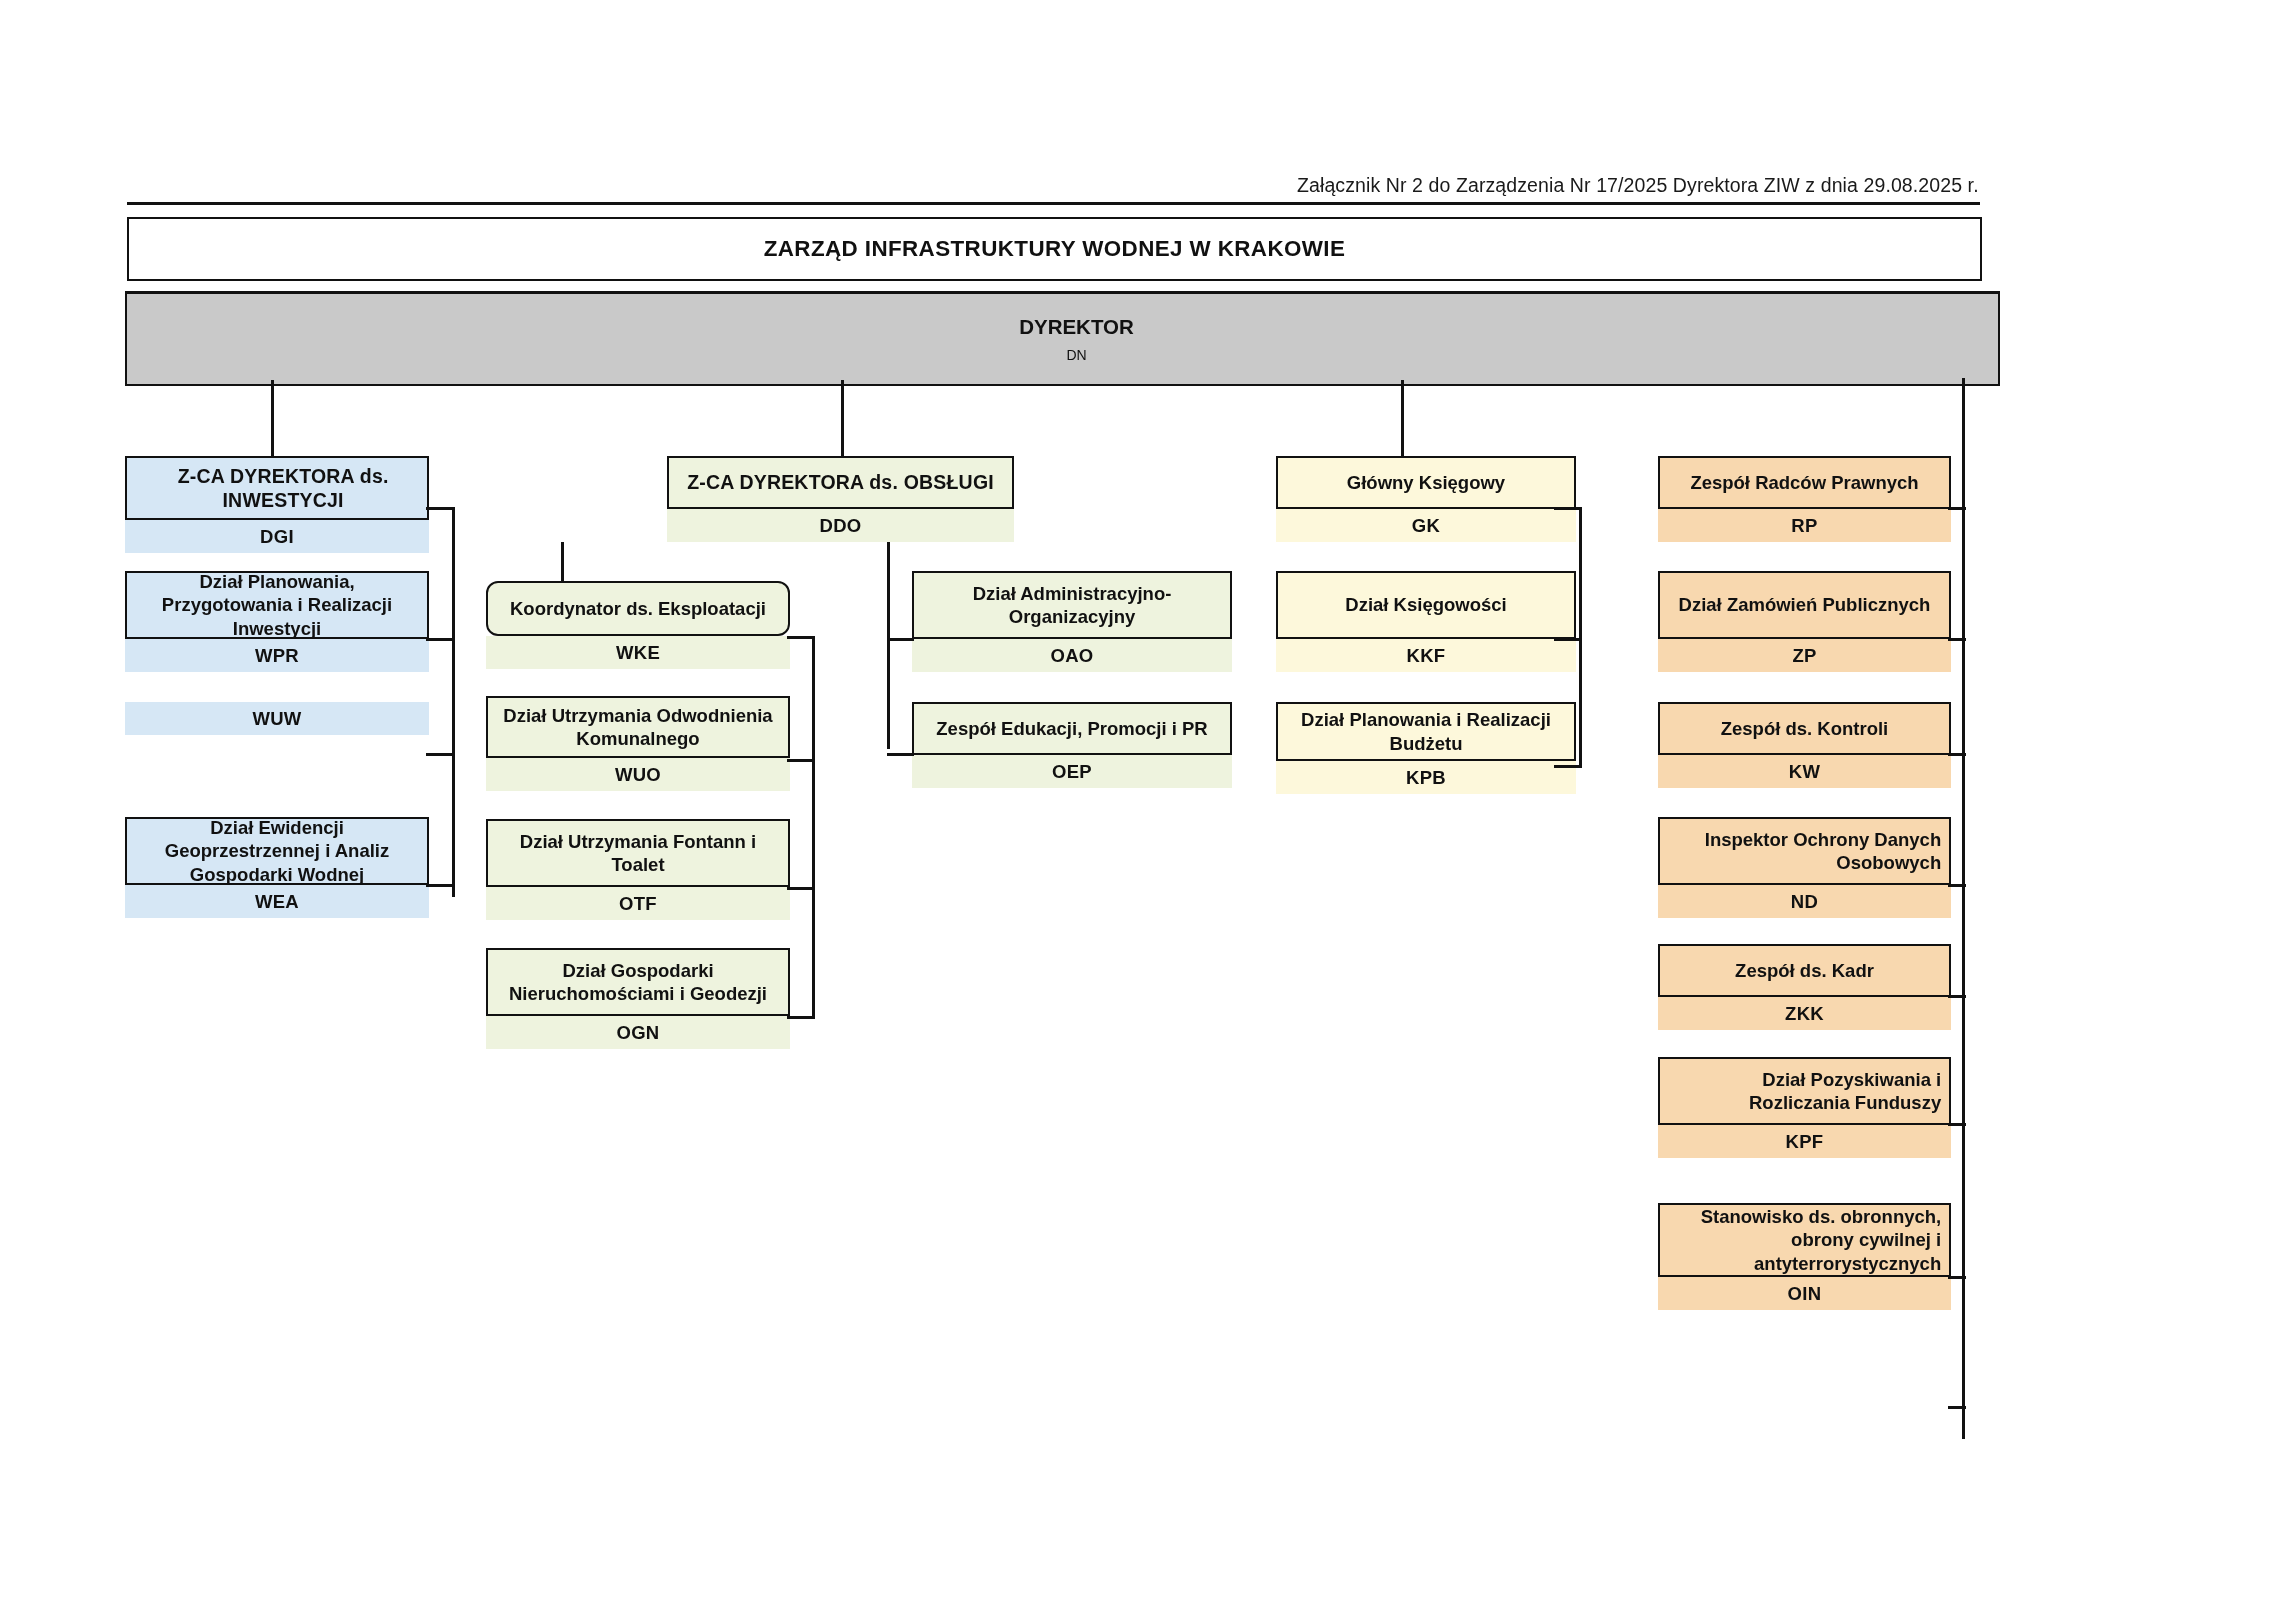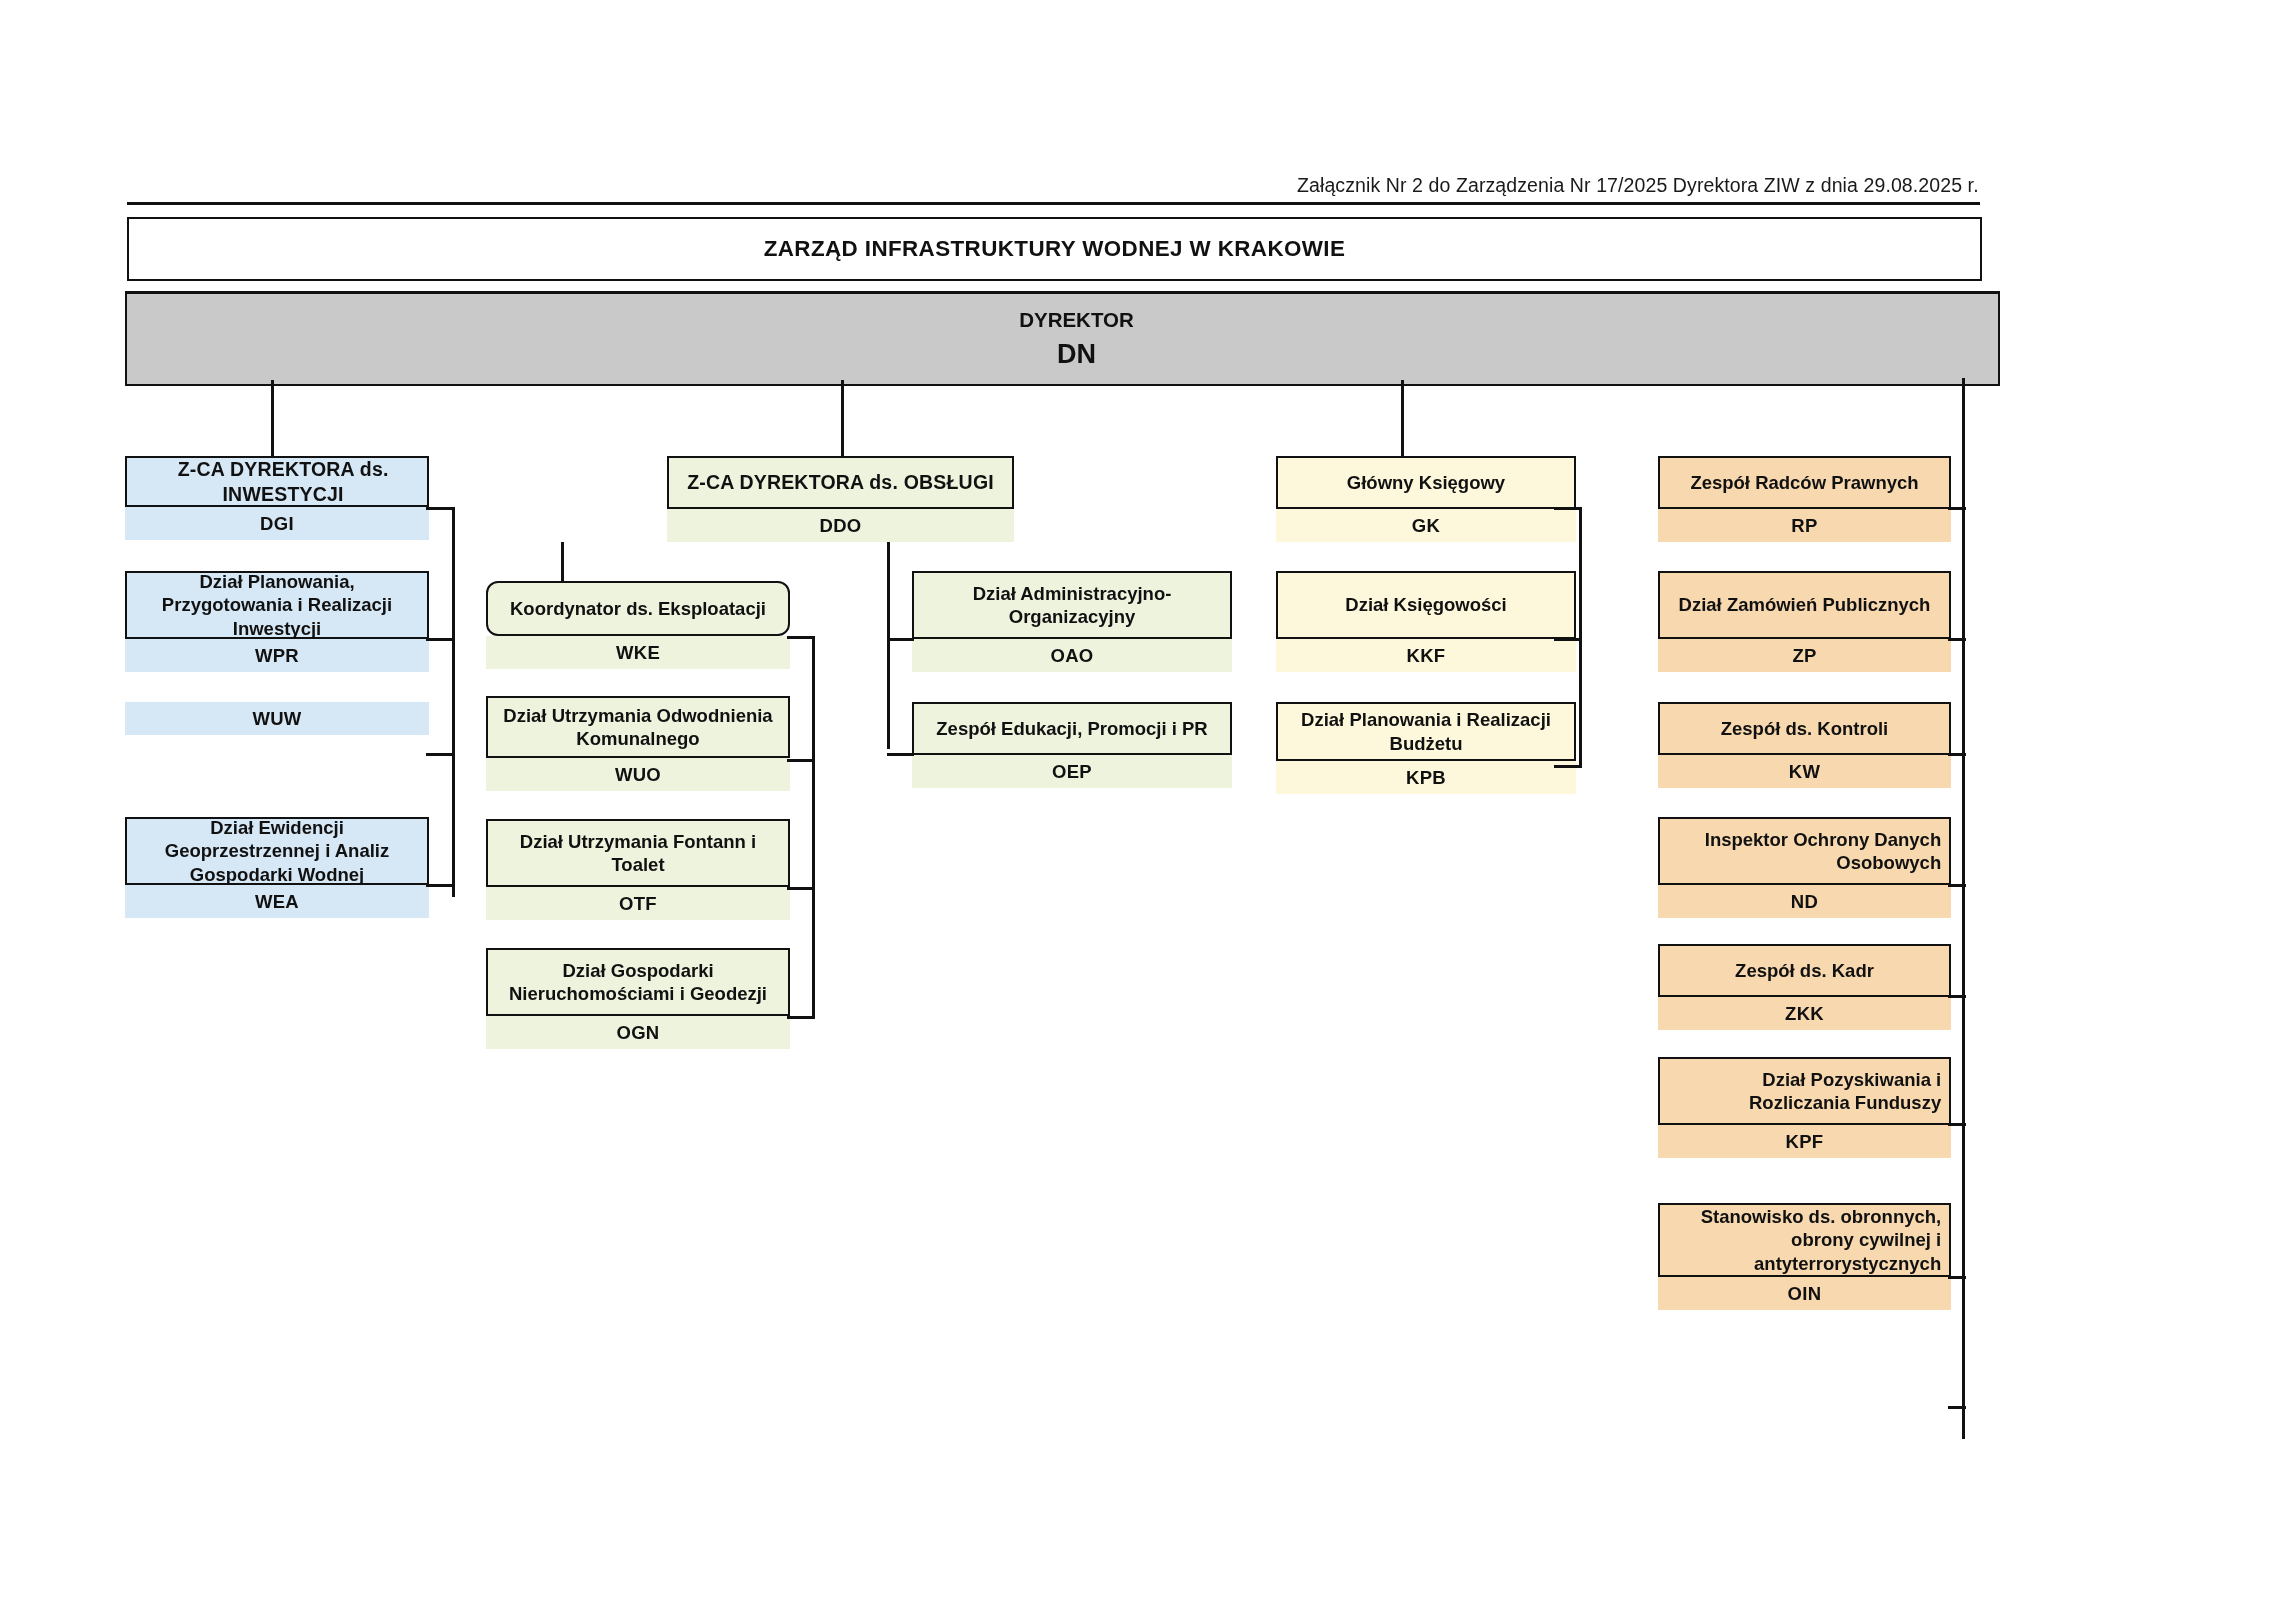--- a/index.html
+++ b/index.html
@@ -65,21 +65,21 @@
     background:#c9c9c9;
     display:flex;
     flex-direction:column;
     align-items:center;
     justify-content:center;
     gap:7.8px;
     font-size:20.5px;
     font-weight:600;
     padding-left:28px;
   }
-  #director .dir-code{font-weight:700;font-size:27px;}
+  #director .dir-code{font-weight:400;font-size:14px;}
 
   
   .vline{position:absolute;background:#111;width:2.9px;}
   .hline{position:absolute;background:#111;height:2.9px;}
 
   
   .node{
     position:absolute;
   }
   .node .name{
@@ -127,21 +127,21 @@
     <div class="dir-code">DN</div>
   </div>
 
   <div class="vline" style="left:271px;  top:380px; height:76px;"></div>
   <div class="vline" style="left:841px;  top:380px; height:76px;"></div>
   <div class="vline" style="left:1401px; top:380px; height:76px;"></div>
 
   <div class="vline" style="left:1962px; top:378px; height:1061px;"></div>
 
   <div class="node c-blue strong" style="left:125px; top:456px; width:304px;">
-    <div class="name" style="height:51px;padding-left:20px;">Z-CA DYREKTORA ds. INWESTYCJI</div>
+    <div class="name" style="height:64px;padding-left:20px;">Z-CA DYREKTORA ds. INWESTYCJI</div>
     <div class="code">DGI</div>
   </div>
 
   <div class="node c-blue" style="left:125px; top:571px; width:304px;">
     <div class="name" style="height:68px;">Dział Planowania, Przygotowania i Realizacji Inwestycji</div>
     <div class="code">WPR</div>
   </div>
 
   <div class="node c-blue" style="left:125px; top:702px; width:304px;">
     <div class="code">WUW</div>

